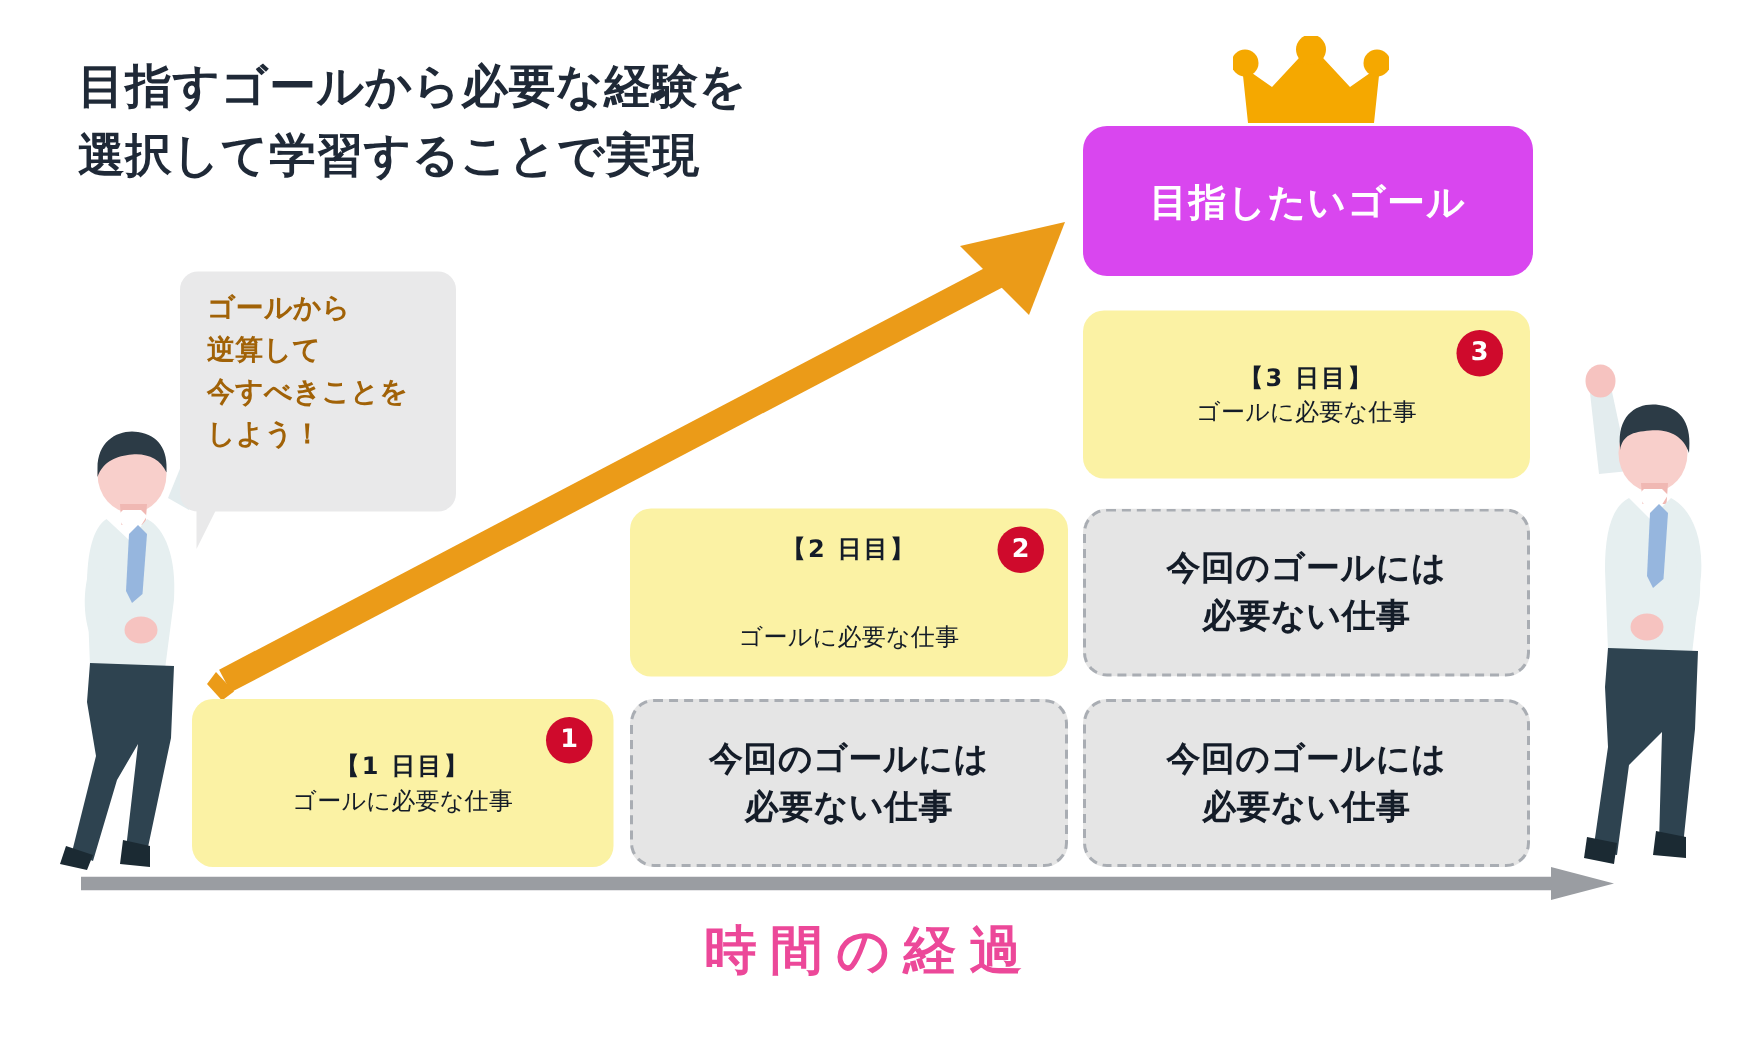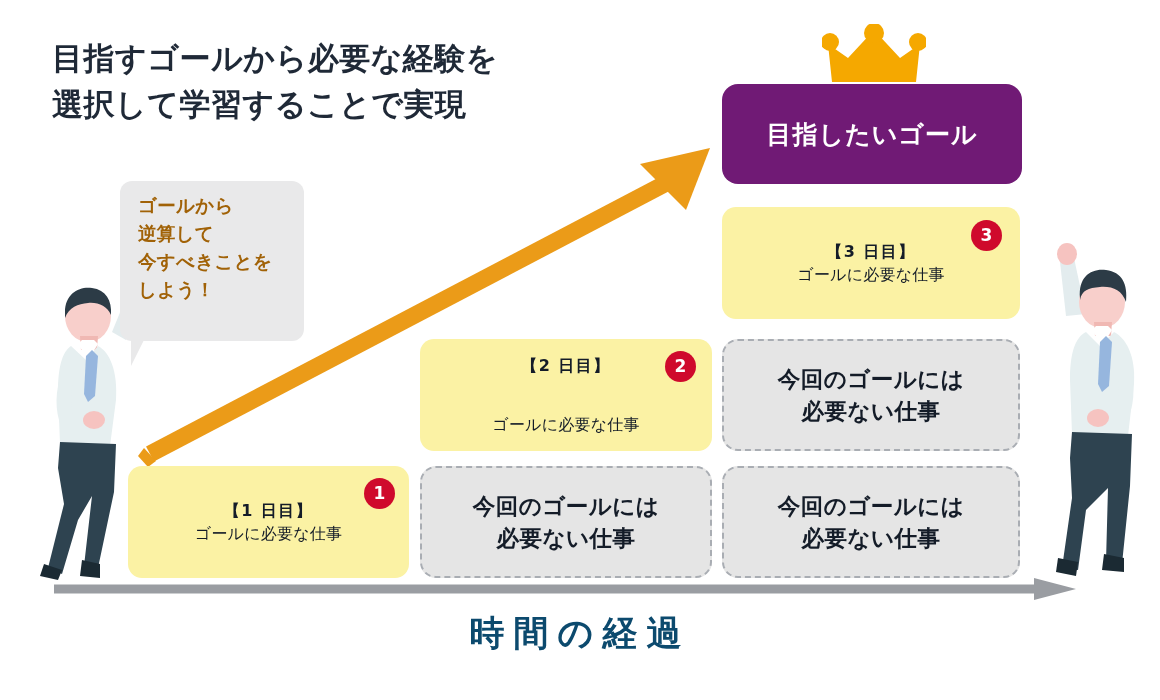--- a/index.html
+++ b/index.html
@@ -43,21 +43,21 @@
   .person-left{left:38px;top:268px;width:130px;height:312px;}
   .person-right{left:1030px;top:240px;width:120px;height:342px;}
 
   
   .arrow-up{position:absolute;left:120px;top:120px;width:640px;height:370px;}
 
   
   .crown{position:absolute;left:822px;top:24px;width:104px;height:62px;}
   .goal-box{
     position:absolute;left:722px;top:84px;width:300px;height:100px;
-    background:#701a75;border-radius:16px;
+    background:#d946ef;border-radius:16px;
     display:flex;align-items:center;justify-content:center;
   }
   .goal-text{
     color:#ffffff;font-size:25px;font-weight:700;letter-spacing:1px;
   }
 
   
   .box{
     position:absolute;box-sizing:border-box;
     display:flex;flex-direction:column;
@@ -98,21 +98,21 @@
   #box-c3-r3    {left:722px;top:466px;width:298px;height:112px;}
   #box-c3-r2    {left:722px;top:339px;width:298px;height:112px;}
   #box-day3     {left:722px;top:207px;width:298px;height:112px;}
   #box-day3 .badge{right:18px;top:13px;}
 
   
   .axis{position:absolute;left:50px;top:576px;width:1030px;height:26px;}
   .axis-label{
     position:absolute;left:0;top:610px;width:1160px;
     text-align:center;font-size:35px;font-weight:700;
-    color:#0c4a6e;letter-spacing:9px;
+    color:#ec4899;letter-spacing:9px;
   }
 </style>
 </head>
 <body>
 
 <div class="stage">
 
   <div class="headline">目指すゴールから必要な経験を
 選択して学習することで実現</div>
 

